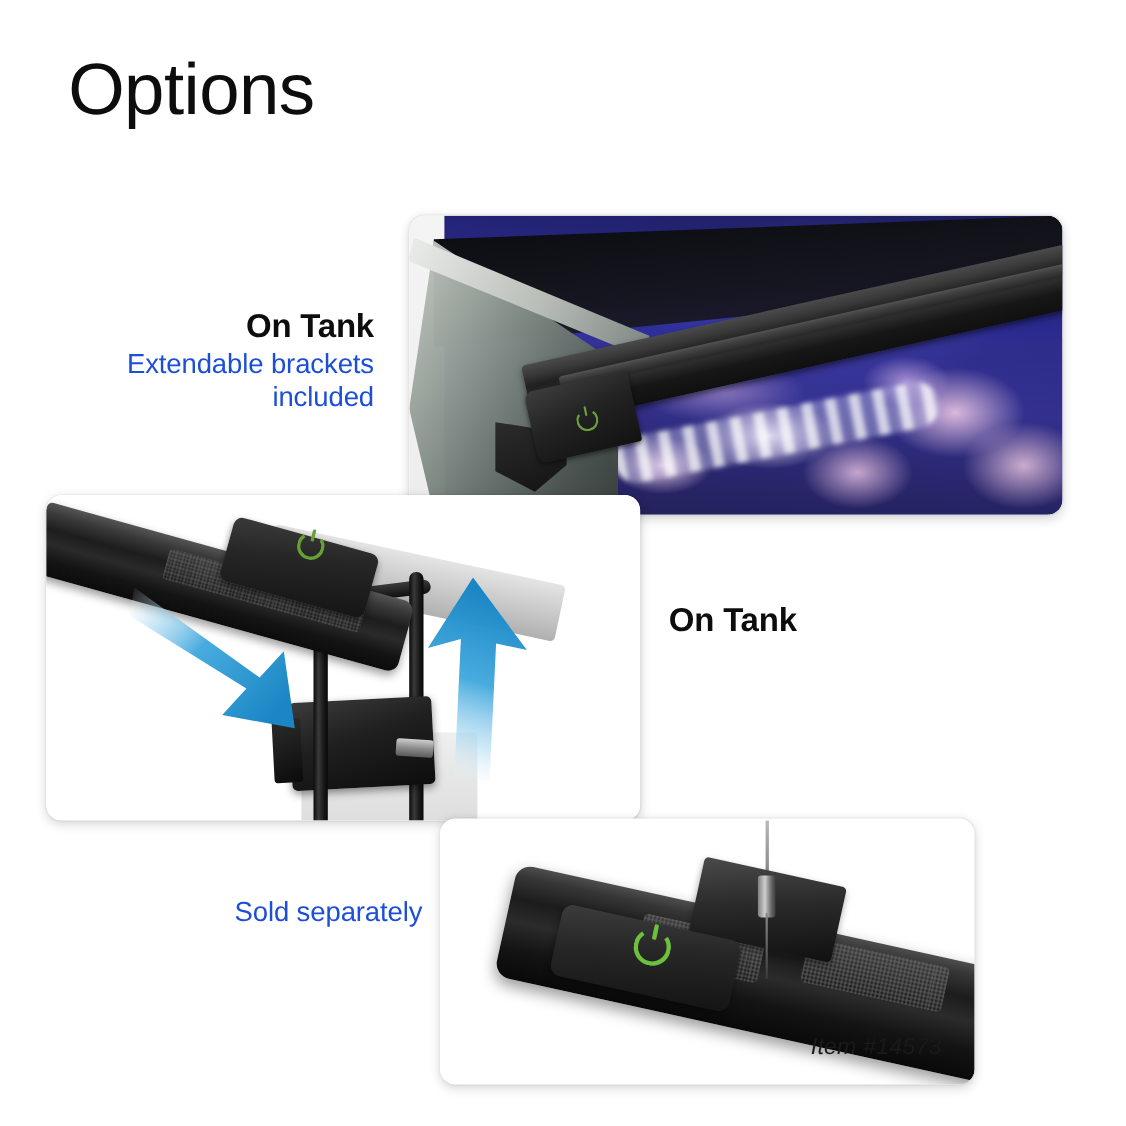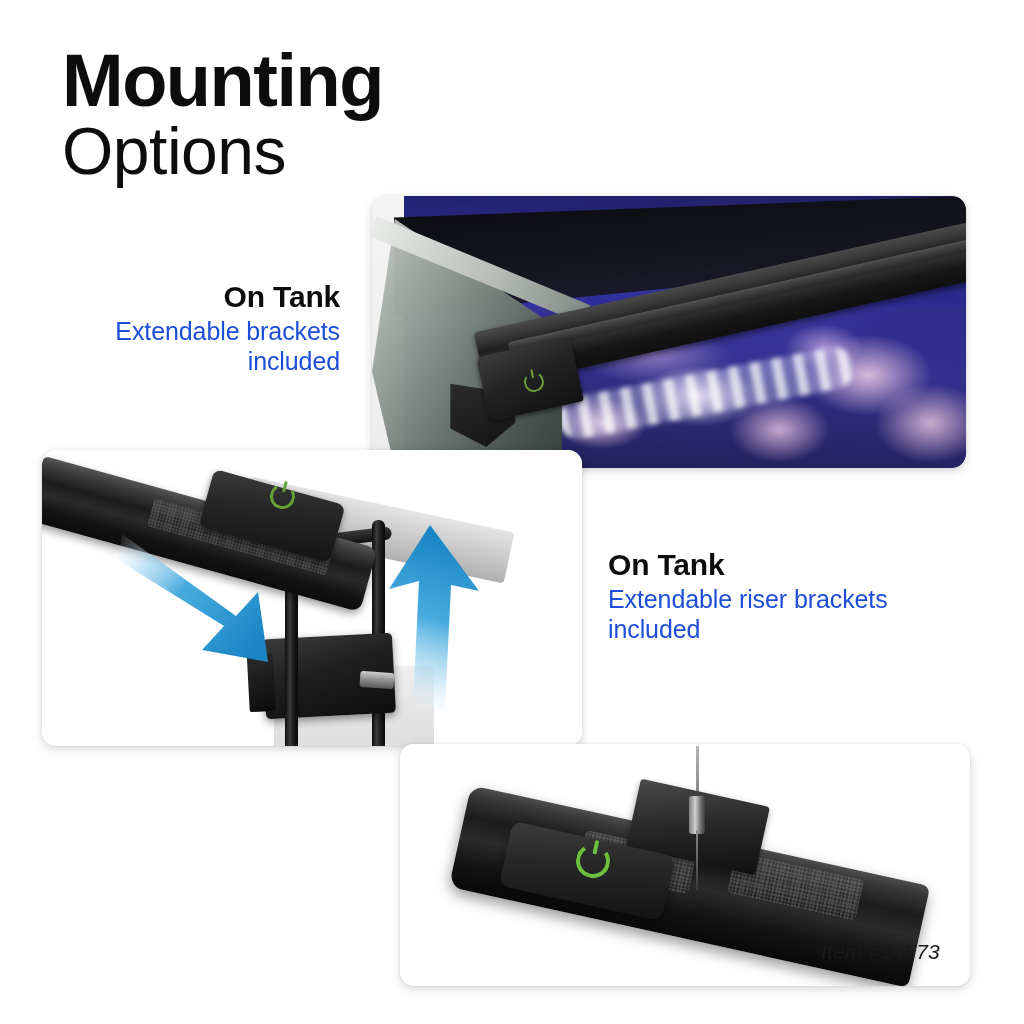--- a/index.html
+++ b/index.html
@@ -93,21 +93,21 @@
   }
   .panel-inner {
     position: absolute;
     inset: 0;
     overflow: hidden;
     border-radius: 14px;
   }
 
   #panel-tank      { left: 372px; top: 196px; width: 594px; height: 272px; }
   #panel-riser     { left: 42px;  top: 450px; width: 540px; height: 296px; }
-  #panel-suspend   { left: 400px; top: 744px; width: 570px; height: 242px; }
+  #panel-suspend   { left: 400px; top: 744px; width: 486px; height: 242px; }
 
   
   #tank-photo {
     position: absolute;
     inset: 0;
     background:
       linear-gradient(180deg, #f4f4f4 0%, #ededed 100%);
   }
   
   .tank-water {
@@ -443,35 +443,34 @@
     color: #1a1a1a;
     letter-spacing: 0.2px;
   }
 </style>
 </head>
 <body>
 
 <div class="stage">
 
   <div id="title-block">
-    <span id="title-main">Mounting</span>
     <span id="title-sub">Options</span>
   </div>
 
   <div class="caption" id="caption-on-tank-1">
     <span class="cap-head">On Tank</span>
     <span class="cap-body">Extendable brackets included</span>
   </div>
 
   <div class="caption" id="caption-on-tank-2">
     <span class="cap-head">On Tank</span>
-    <span class="cap-body">Extendable riser brackets included</span>
   </div>
 
   <div class="caption" id="caption-suspension">
+    <span class="cap-body">Sold separately</span>
   </div>
 
   <div class="panel" id="panel-tank">
     <div class="panel-inner">
       <div id="tank-photo">
         <div class="tank-water"></div>
         <div class="tank-corals"></div>
         <div class="tank-ledstrip"></div>
         <div class="tank-darkglass"></div>
         <div class="tank-leftglass"></div>

